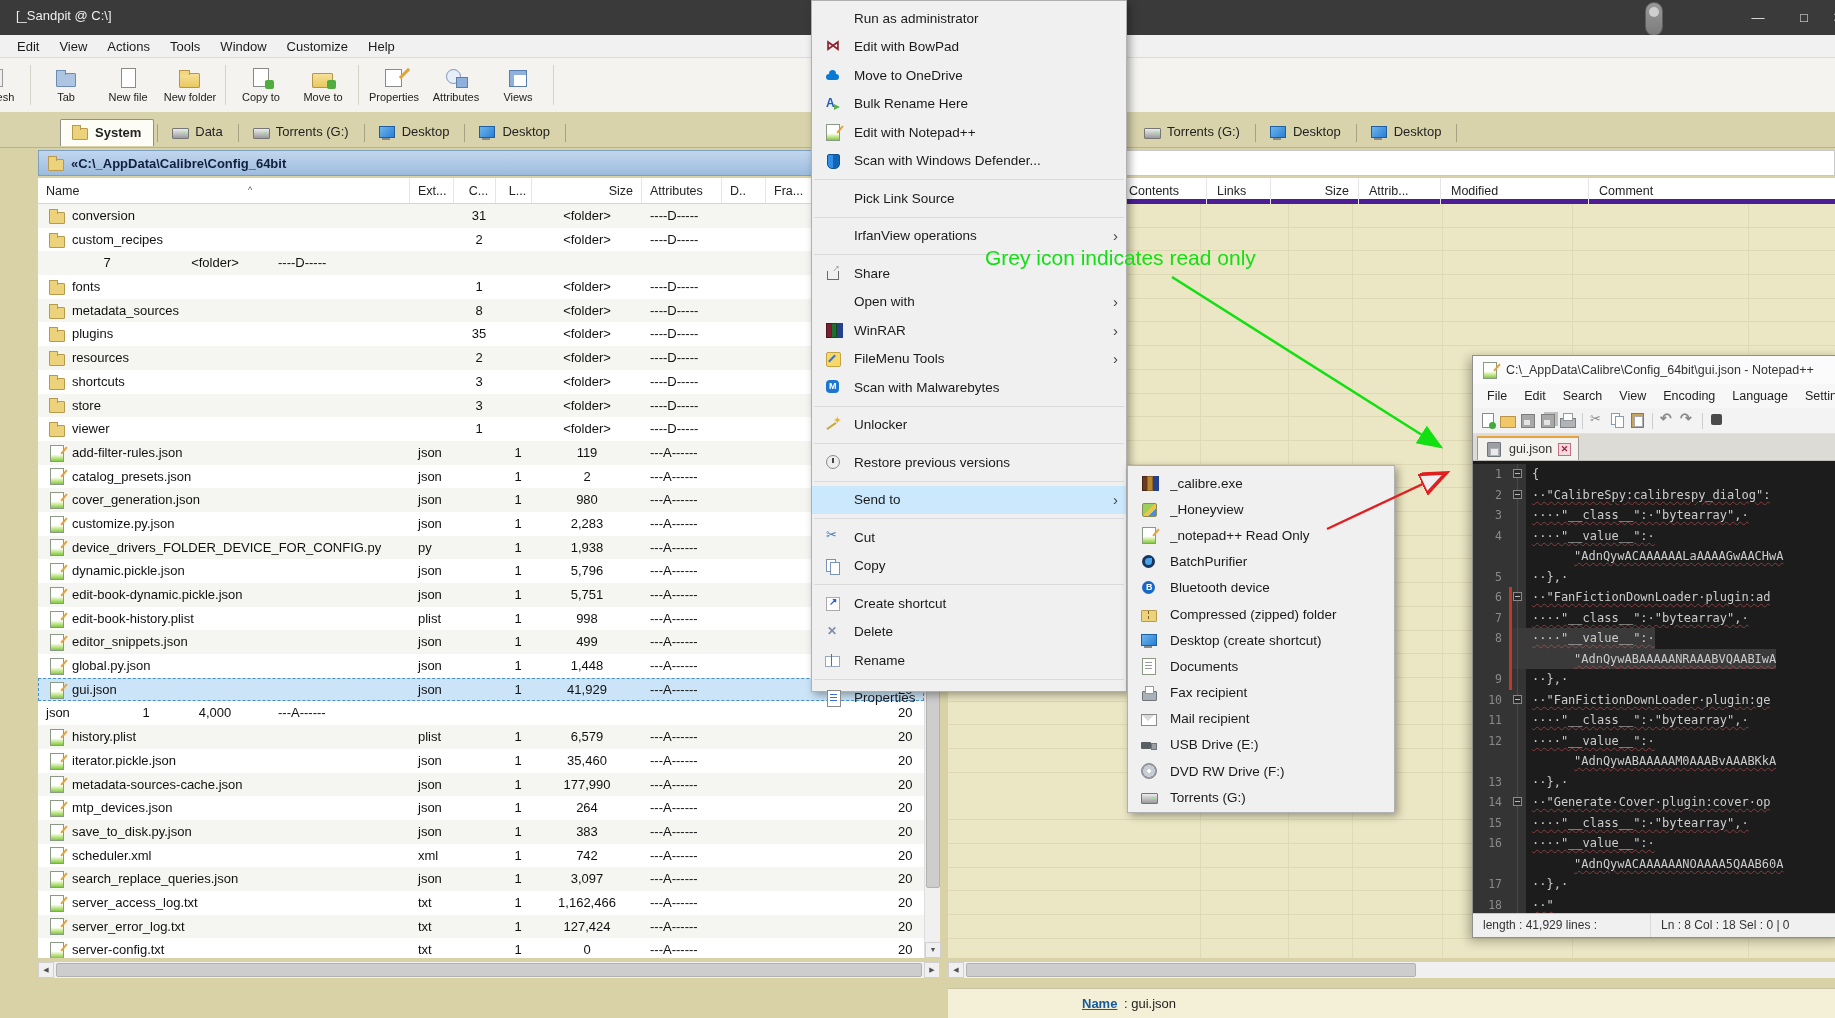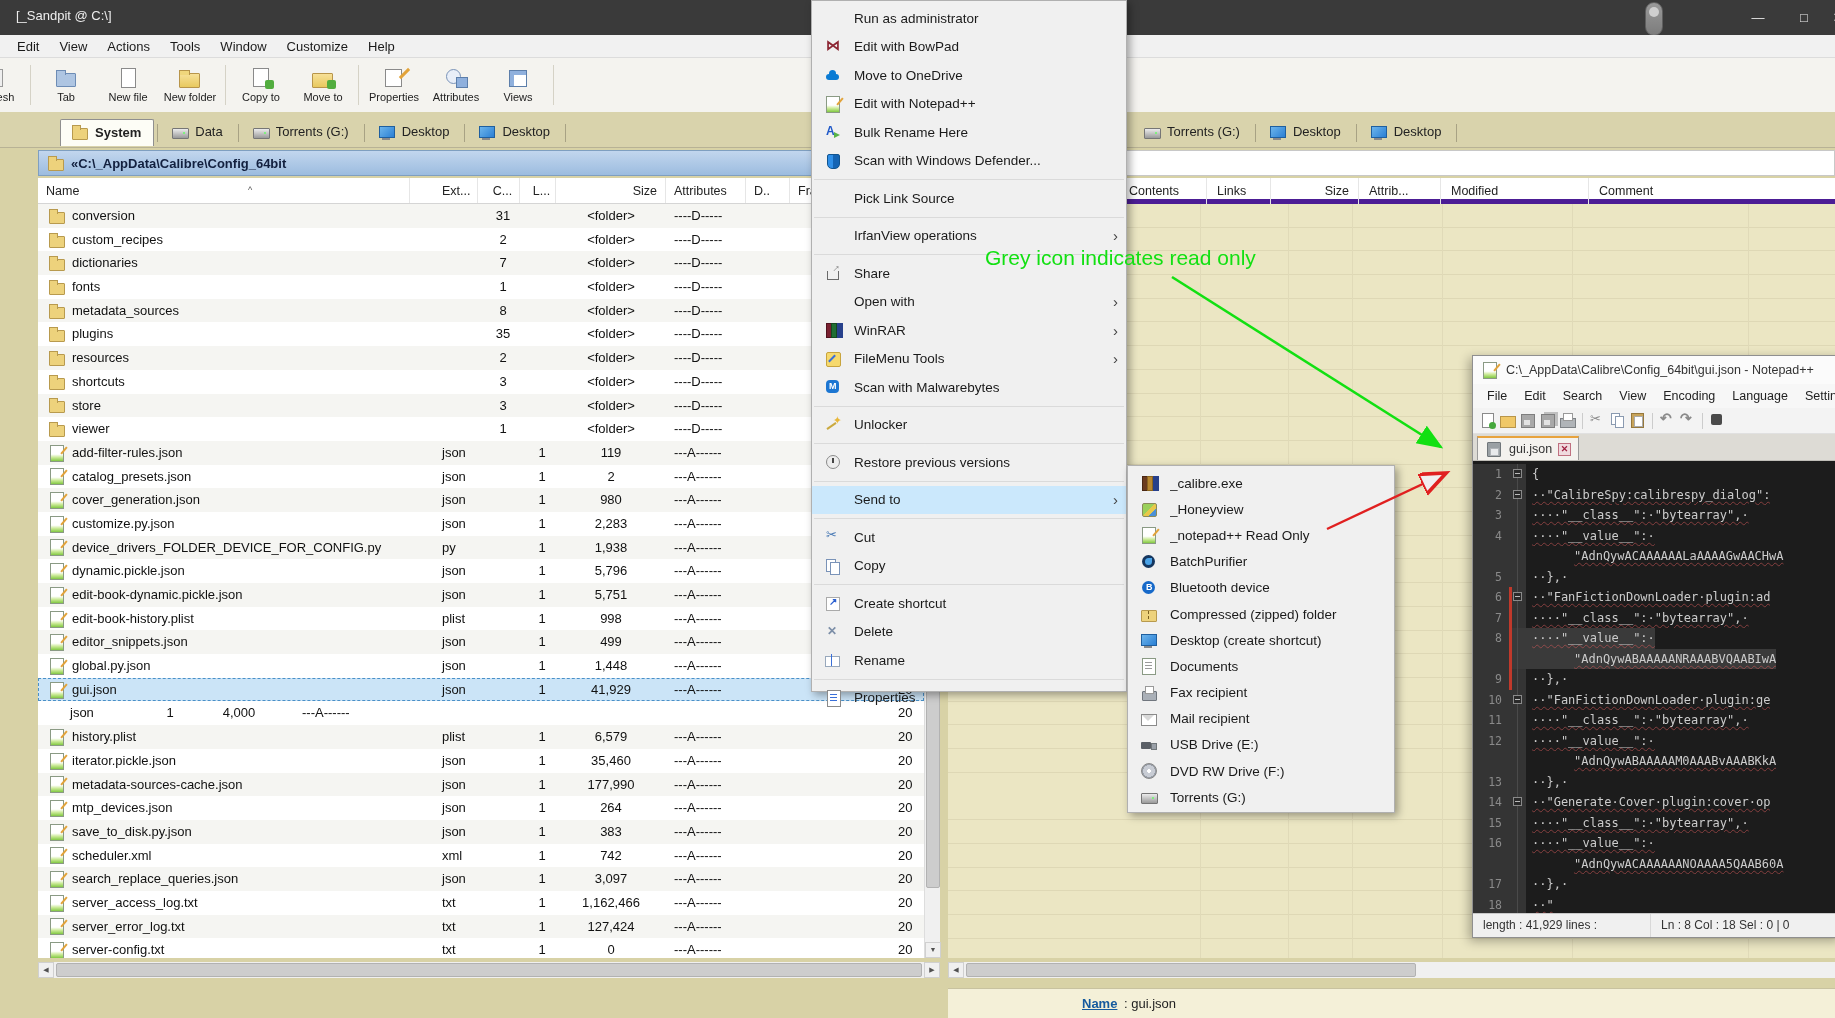--- a/index.html
+++ b/index.html
@@ -107,21 +107,21 @@
 .ic-floppy:after { content:""; position:absolute; left:5px; top:7px; width:7px; height:6px; background:#e8eaec; border:1px solid #b0b4b8; }
 
 
 #addrbar-left { position:absolute; left:38px; top:150px; width:886px; height:26px; background:linear-gradient(180deg,#c2d6ee,#9cbcdf); border:1px solid #7f9fc0; display:flex; align-items:center; gap:6px; padding-left:8px; }
 #addrbar-left .atext { font-size:13px; font-weight:bold; color:#12203f; }
 #addrbar-right { position:absolute; left:948px; top:150px; width:887px; height:26px; background:#fff; border:1px solid #c8c8c8; }
 #lheader { position:absolute; left:38px; top:178px; width:886px; height:26px; background:#fff; border-bottom:1px solid #d5d5d5; display:flex; font-size:12.5px; color:#222; }
 #lheader .hc { line-height:26px; padding-left:8px; border-right:1px solid #e6e6e6; overflow:hidden; white-space:nowrap; position:relative; }
 #lheader .hc.c-size { text-align:right; padding-right:8px; }
 #sortcaret { position:absolute; left:210px; top:-1px; font-size:9px; color:#555; }
-.c-name { width:372px; } .c-ext { width:44px;margin-left:24px; } .c-c { width:42px; text-align:center; } .c-l { width:36px; text-align:center; }
+.c-name { width:372px; } .c-ext { width:44px; } .c-c { width:42px; text-align:center; } .c-l { width:36px; text-align:center; }
 .c-size { width:110px; text-align:center; padding-right:8px; } .c-attr { width:80px; } .c-d { width:44px; } .c-fra { width:54px; } .c-fra2 { flex:1; }
 #flist { position:absolute; left:38px; top:204px; width:886px; height:754px; background:#fff; overflow:hidden; }
 .frow { display:flex; height:23.7px; line-height:23.7px; font-size:13px; color:#111; position:relative; }
 .frow:nth-child(odd) { background:#f5f5f2; }
 .frow .cell { overflow:hidden; white-space:nowrap; padding-left:8px; }
 .frow .cell.c-size { padding-right:8px; }
 .frow .namewrap { display:flex; align-items:center; gap:6px; padding-left:10px; }
 .frow.sel { background:#cbe4f7 !important; outline:1px dashed #4a90c8; outline-offset:-1px; }
 .dateclip { position:absolute; left:860px; top:0; width:60px; overflow:hidden; }
 #vscroll { position:absolute; left:924px; top:178px; width:16px; height:780px; background:#f0f0f0; border-left:1px solid #ddd; }
@@ -349,24 +349,20 @@
           <span class="ic ic-folder"></span>
           <span>custom_recipes</span>
         </div>
         <div class="cell c-ext"></div>
         <div class="cell c-c">2</div>
         <div class="cell c-l"></div>
         <div class="cell c-size">&lt;folder&gt;</div>
         <div class="cell c-attr">----D-----</div>
       </div>
       <div class="frow">
-        <div class="namewrap cell c-name">
-          <span class="ic ic-folder"></span>
-          <span>dictionaries</span>
-        </div>
         <div class="cell c-ext"></div>
         <div class="cell c-c">7</div>
         <div class="cell c-l"></div>
         <div class="cell c-size">&lt;folder&gt;</div>
         <div class="cell c-attr">----D-----</div>
       </div>
       <div class="frow">
         <div class="namewrap cell c-name">
           <span class="ic ic-folder"></span>
           <span>fonts</span>
@@ -737,26 +733,26 @@
       </div>
       <div class="mi">
         <span class="ic ic-bowpad"></span>
         <span class="mlabel">Edit with BowPad</span>
       </div>
       <div class="mi">
         <span class="ic ic-onedrive"></span>
         <span class="mlabel">Move to OneDrive</span>
       </div>
       <div class="mi">
+        <span class="ic ic-bulk-rename"></span>
+        <span class="mlabel">Bulk Rename Here</span>
+      </div>
+      <div class="mi">
         <span class="ic ic-npp-doc"></span>
         <span class="mlabel">Edit with Notepad++</span>
-      </div>
-      <div class="mi">
-        <span class="ic ic-bulk-rename"></span>
-        <span class="mlabel">Bulk Rename Here</span>
       </div>
       <div class="mi">
         <span class="ic ic-defender"></span>
         <span class="mlabel">Scan with Windows Defender...</span>
       </div>
       <div class="msep"></div>
       <div class="mi">
         <span class="noic"></span>
         <span class="mlabel">Pick Link Source</span>
       </div>

